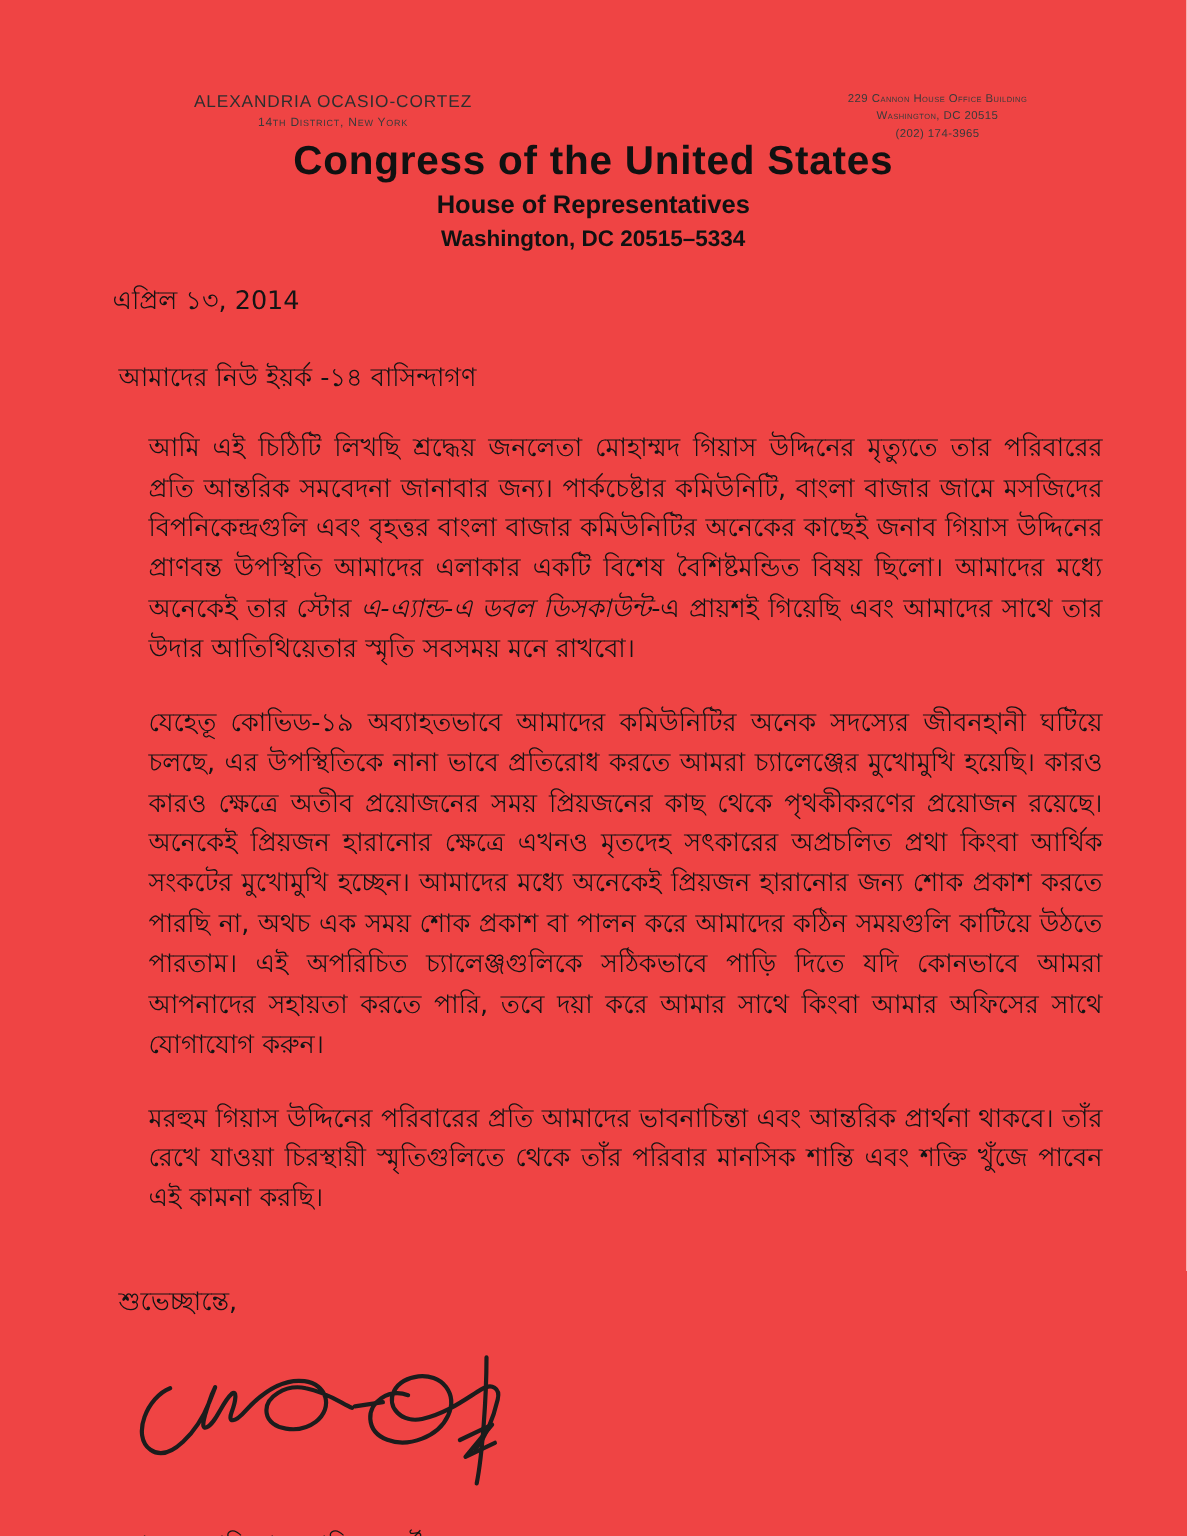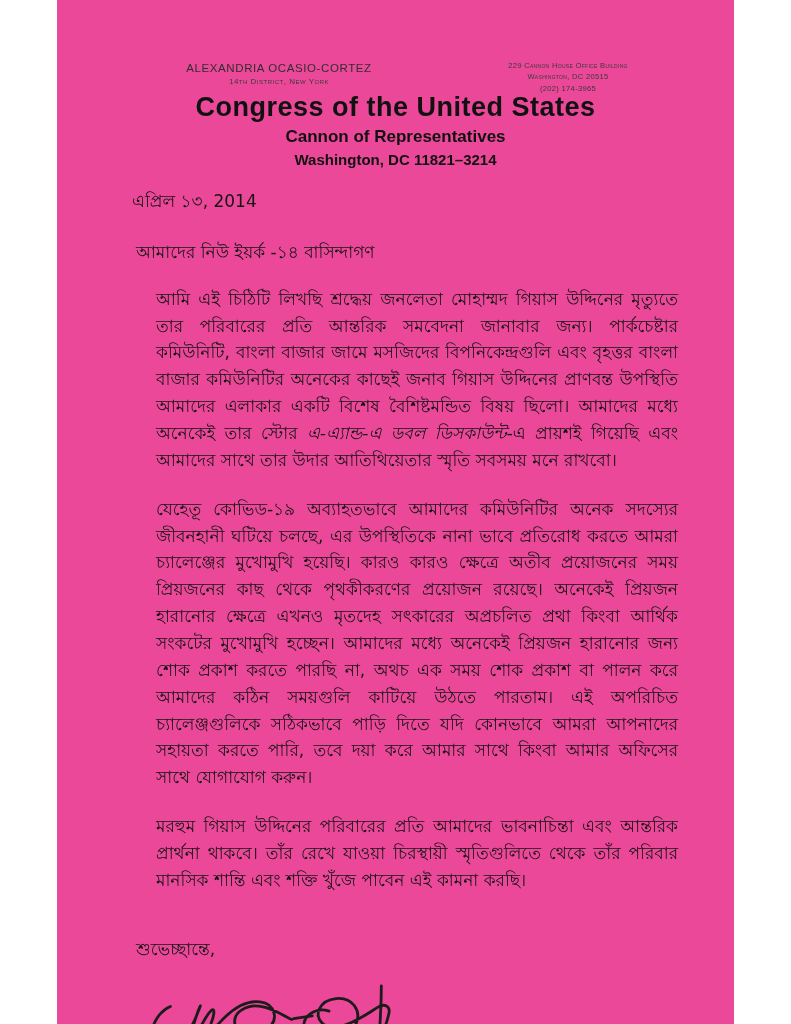--- a/index.html
+++ b/index.html
@@ -2,24 +2,24 @@
 <html><head>
 <meta charset="utf-8">
 <style>
   html, body {
     margin: 0;
     padding: 0;
     background: #ffffff;
   }
   .page {
     position: relative;
-    width: 677px;
+    width: 791px;
     height: 1024px;
     margin: 0 auto;
-    background: #ec4899;
+    background: #ef4444;
     font-family: "DejaVu Sans", sans-serif;
     color: #1b1b1b;
     overflow: hidden;
     box-sizing: border-box;
   }
   
   .letterhead {
     position: relative;
     padding-top: 58px;
     height: 120px;
@@ -139,22 +139,22 @@
       <div class="rep-name">ALEXANDRIA OCASIO-CORTEZ</div>
       <div class="district">14th District, New York</div>
     </div>
     <div class="lh-right">
       <div class="office-line">229 Cannon House Office Building</div>
       <div class="office-line">Washington, DC 20515</div>
       <div class="office-line">(202) 174-3965</div>
     </div>
     <div class="congress-block">
       <div class="congress-title">Congress of the United States</div>
-      <div class="chamber-title">Cannon of Representatives</div>
-      <div class="dc-address">Washington, DC 11821–3214</div>
+      <div class="chamber-title">House of Representatives</div>
+      <div class="dc-address">Washington, DC 20515–5334</div>
     </div>
   </div>
 
   <div class="body-area">
     <div class="date-line">এপ্রিল ১৩, 2014</div>
     <div class="salutation-line">আমাদের নিউ ইয়র্ক -১৪ বাসিন্দাগণ</div>
 
     <p class="para"><span>আমি এই চিঠিটি লিখছি শ্রদ্ধেয় জনলেতা মোহাম্মদ গিয়াস উদ্দিনের মৃত্যুতে তার পরিবারের প্রতি আন্তরিক সমবেদনা জানাবার জন্য। পার্কচেষ্টার কমিউনিটি, বাংলা বাজার জামে মসজিদের বিপনিকেন্দ্রগুলি এবং বৃহত্তর বাংলা বাজার কমিউনিটির অনেকের কাছেই জনাব গিয়াস উদ্দিনের প্রাণবন্ত উপস্থিতি আমাদের এলাকার একটি বিশেষ বৈশিষ্টমন্ডিত  বিষয় ছিলো। আমাদের মধ্যে অনেকেই তার স্টোর </span><em>এ-এ্যান্ড-এ ডবল ডিসকাউন্ট</em><span>-এ প্রায়শই গিয়েছি এবং আমাদের সাথে তার উদার আতিথিয়েতার স্মৃতি সবসময় মনে রাখবো।</span></p>
 
     <p class="para">যেহেতূ কোভিড-১৯ অব্যাহতভাবে  আমাদের কমিউনিটির অনেক সদস্যের জীবনহানী ঘটিয়ে চলছে, এর উপস্থিতিকে নানা ভাবে প্রতিরোধ করতে আমরা চ্যালেঞ্জের মুখোমুখি হয়েছি। কারও  কারও ক্ষেত্রে অতীব প্রয়োজনের সময় প্রিয়জনের কাছ থেকে পৃথকীকরণের প্রয়োজন রয়েছে।  অনেকেই  প্রিয়জন হারানোর ক্ষেত্রে এখনও মৃতদেহ সৎকারের অপ্রচলিত প্রথা কিংবা আর্থিক সংকটের মুখোমুখি হচ্ছেন। আমাদের মধ্যে অনেকেই প্রিয়জন হারানোর জন্য শোক প্রকাশ করতে পারছি না, অথচ এক সময় শোক প্রকাশ বা পালন করে আমাদের কঠিন সময়গুলি কাটিয়ে উঠতে পারতাম। এই অপরিচিত চ্যালেঞ্জগুলিকে সঠিকভাবে পাড়ি দিতে  যদি কোনভাবে আমরা আপনাদের সহায়তা করতে পারি, তবে দয়া করে আমার সাথে কিংবা আমার অফিসের সাথে যোগাযোগ করুন।</p>

